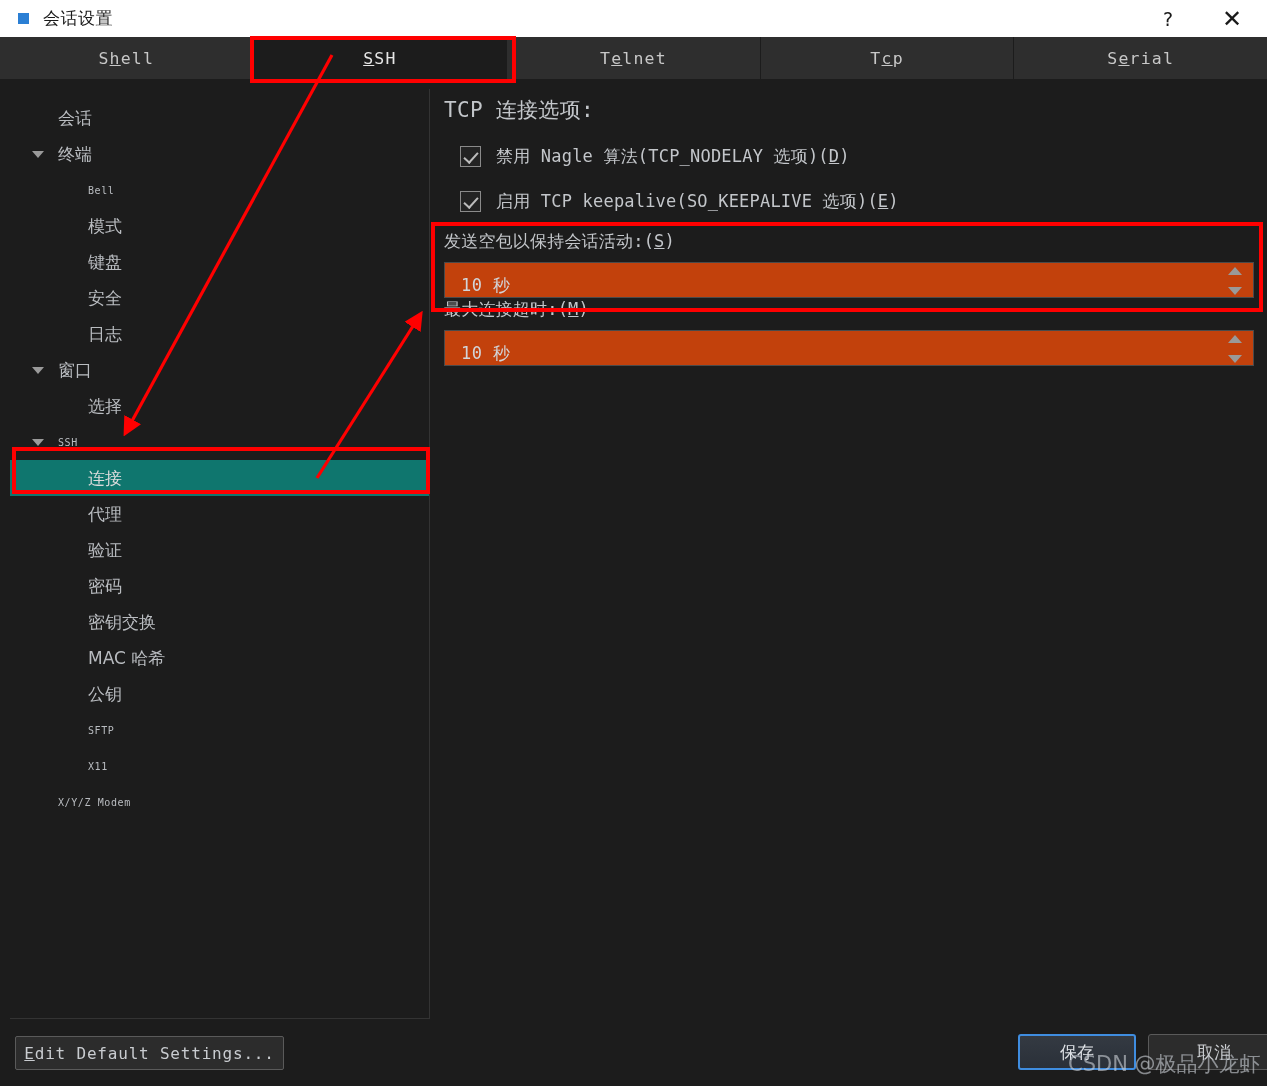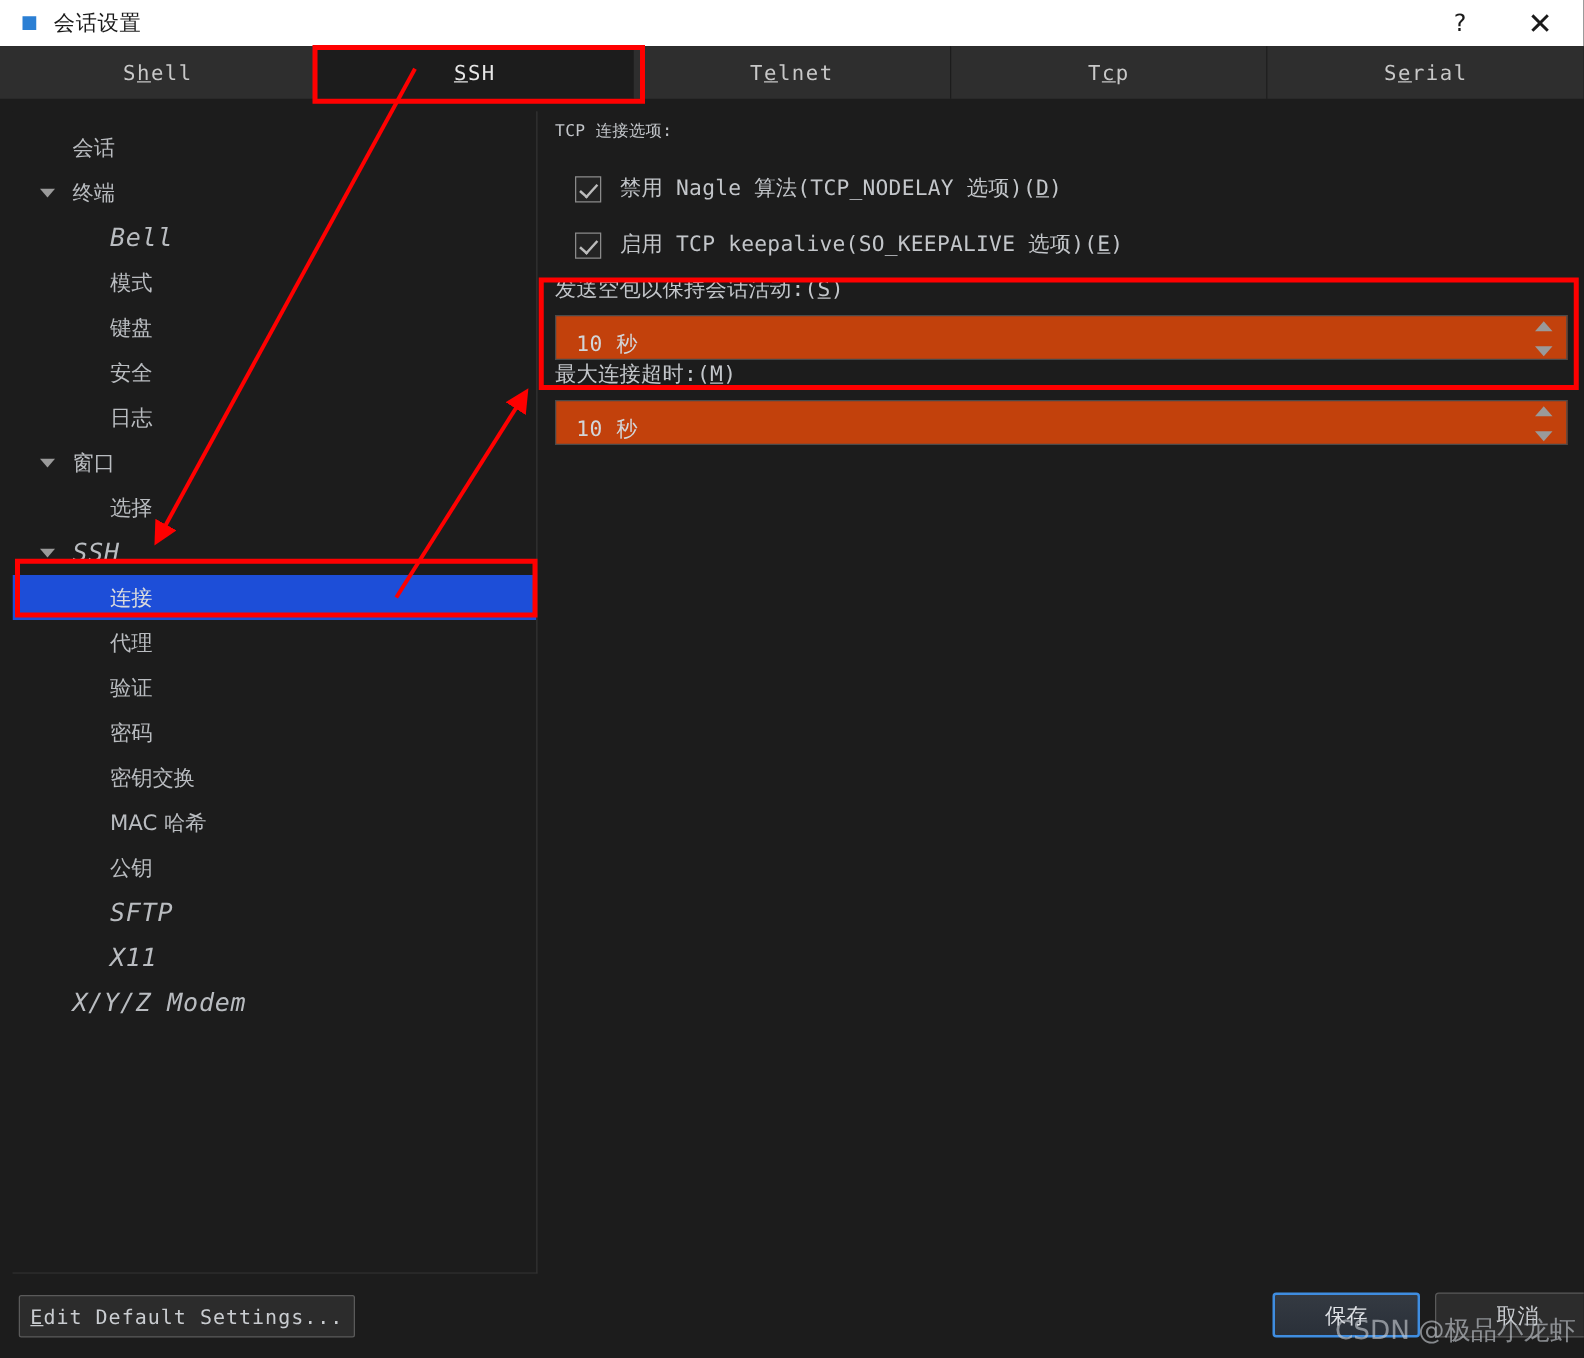--- a/index.html
+++ b/index.html
@@ -85,50 +85,49 @@
     position: relative;
     height: 36px;
     display: flex; align-items: center;
     color: #b9bcc0;
     font-size: 17px;
     font-family: "DejaVu Sans", "Liberation Sans", sans-serif;
     white-space: nowrap;
   }
   .tree-row.mono {
     font-family: "DejaVu Sans Mono", "Liberation Mono", monospace;
-    font-size: 20px;
+    font-size: 10px;
     letter-spacing: .6px;
-    font-style: italic;
-  }
-  .tree-row.selected { background: #1d4ed8; color: #dcdcdc; }
+  }
+  .tree-row.selected { background: #0f766e; color: #dcdcdc; }
   .twisty {
     position: absolute;
     width: 0; height: 0;
     border-left: 6px solid transparent;
     border-right: 6px solid transparent;
     border-top: 7px solid #9a9a9a;
   }
   .lvl0 { padding-left: 48px; text-align: right; }
   .lvl1 { padding-left: 78px; }
   .tw0  { left: 22px; top: 15px; }
 
   
   .main {
     position: absolute; left: 444px; top: 17px;
     width: 810px;
   }
   .section-title {
     color: #c3c6ca;
-    font-size: 13px;
+    font-size: 21px;
     font-family: "DejaVu Sans Mono", "Liberation Mono", monospace;
     margin-bottom: 16px;
     letter-spacing: .3px;
   }
   .check-row {
-    display: flex; align-items: flex-end;
+    display: flex; align-items: center;
     height: 32px;
     margin-left: 16px;
     margin-bottom: 13px;
   }
   .checkbox {
     width: 21px; height: 21px;
     border: 1px solid #8a8a8a;
     background: #232323;
     position: relative;
     flex: 0 0 auto;

